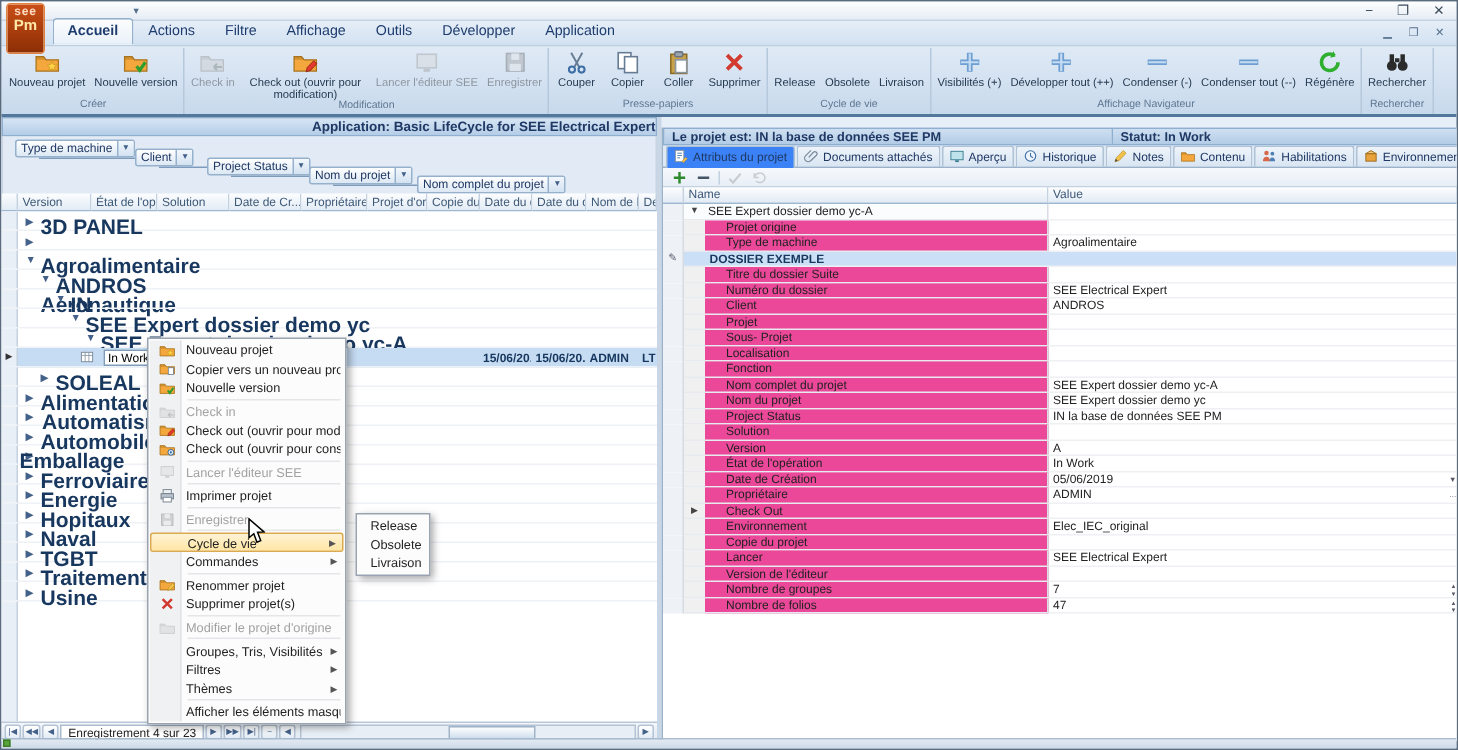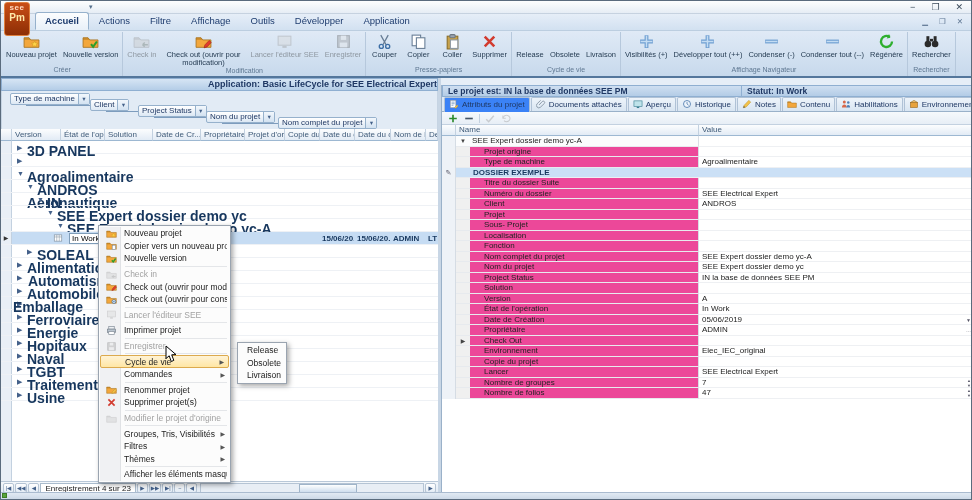--- a/index.html
+++ b/index.html
@@ -755,20 +755,26 @@
         </div>
         <div class="prow">
           <div class="pg"></div>
           <div class="pa"></div>
           <div class="pn">Lancer</div>
           <div class="pv">SEE Electrical Expert</div>
         </div>
         <div class="prow">
           <div class="pg"></div>
           <div class="pa"></div>
+          <div class="pn">Version de l'éditeur</div>
+          <div class="pv"></div>
+        </div>
+        <div class="prow">
+          <div class="pg"></div>
+          <div class="pa"></div>
           <div class="pn">Nombre de groupes</div>
           <div class="pv">7<span class="adorn spin">▲<br>▼</span></div>
         </div>
         <div class="prow">
           <div class="pg"></div>
           <div class="pa"></div>
           <div class="pn">Nombre de folios</div>
           <div class="pv">47<span class="adorn spin">▲<br>▼</span></div>
         </div>
       </div>

